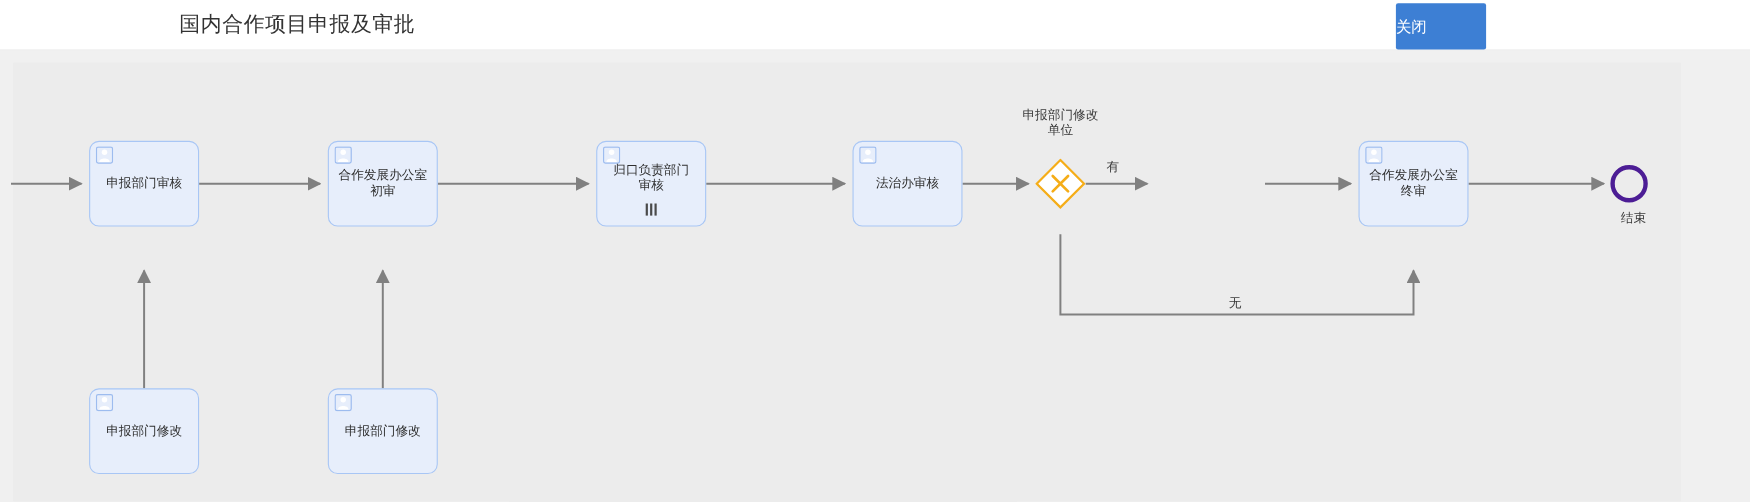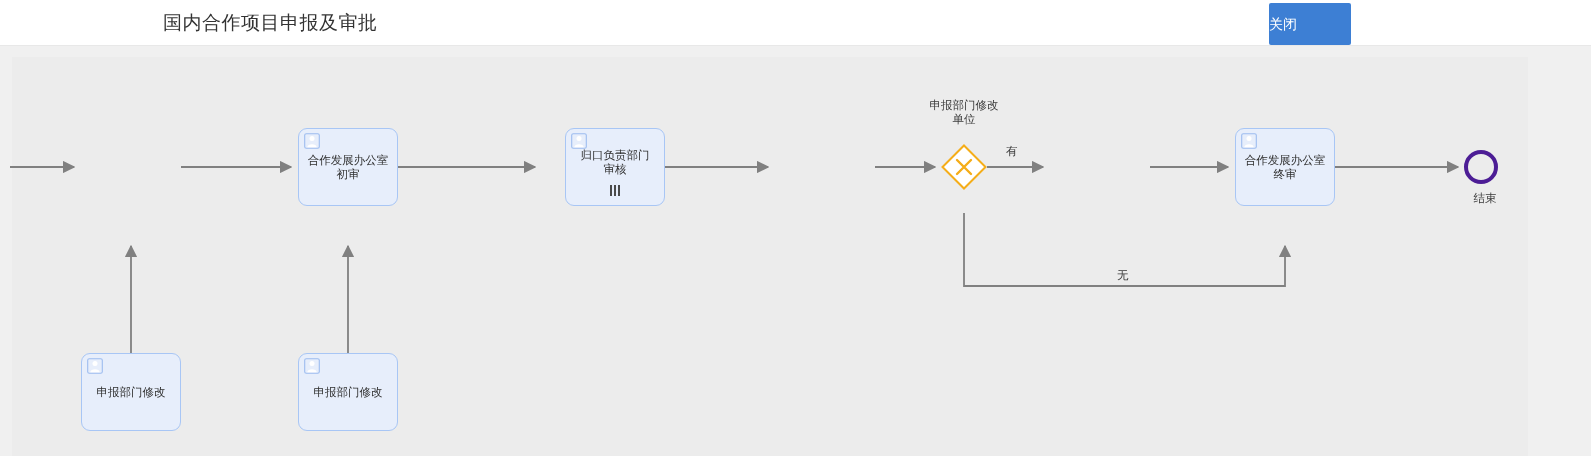--- a/index.html
+++ b/index.html
@@ -215,44 +215,60 @@
       <path d="M 1335 121 L 1458 121"></path>
 
       <path d="M 964 167 L 964 240 L 1285 240 L 1285 200"></path>
 
       <path d="M 131 307 L 131 200"></path>
 
       <path d="M 348 307 L 348 200"></path>
     </g>
   </svg>
 
+  <div class="task" style="left:81px; top:82px;">
+    <svg class="svg-icon user-icon" viewBox="0 0 16 16" xmlns="http://www.w3.org/2000/svg">
+      <rect x="0.7" y="0.7" width="14.6" height="14.6" rx="1.6" fill="none" stroke="#9dbcef" stroke-width="1.1"></rect>
+      <circle cx="8" cy="5.4" r="2.5" fill="#ffffff"></circle>
+      <path d="M 3.3 14.2 C 3.3 10.2 12.7 10.2 12.7 14.2 Z" fill="#ffffff"></path>
+    </svg>
+    <div class="task-label">申报部门审核</div>
+  </div>
 
   <div class="task" style="left:298px; top:82px;">
     <svg class="svg-icon user-icon" viewBox="0 0 16 16" xmlns="http://www.w3.org/2000/svg">
       <rect x="0.7" y="0.7" width="14.6" height="14.6" rx="1.6" fill="none" stroke="#9dbcef" stroke-width="1.1"></rect>
       <circle cx="8" cy="5.4" r="2.5" fill="#ffffff"></circle>
       <path d="M 3.3 14.2 C 3.3 10.2 12.7 10.2 12.7 14.2 Z" fill="#ffffff"></path>
     </svg>
     <div class="task-label">合作发展办公室
 初审</div>
   </div>
 
-  <div class="task has-marker" style="left:565px; top:82px;">
+  <div class="task has-marker" style="left:542px; top:82px;">
     <svg class="svg-icon user-icon" viewBox="0 0 16 16" xmlns="http://www.w3.org/2000/svg">
       <rect x="0.7" y="0.7" width="14.6" height="14.6" rx="1.6" fill="none" stroke="#9dbcef" stroke-width="1.1"></rect>
       <circle cx="8" cy="5.4" r="2.5" fill="#ffffff"></circle>
       <path d="M 3.3 14.2 C 3.3 10.2 12.7 10.2 12.7 14.2 Z" fill="#ffffff"></path>
     </svg>
     <div class="task-label">归口负责部门
 审核</div>
     <div class="marker-parallel">
       <span></span><span></span><span></span>
     </div>
   </div>
 
+  <div class="task" style="left:775px; top:82px;">
+    <svg class="svg-icon user-icon" viewBox="0 0 16 16" xmlns="http://www.w3.org/2000/svg">
+      <rect x="0.7" y="0.7" width="14.6" height="14.6" rx="1.6" fill="none" stroke="#9dbcef" stroke-width="1.1"></rect>
+      <circle cx="8" cy="5.4" r="2.5" fill="#ffffff"></circle>
+      <path d="M 3.3 14.2 C 3.3 10.2 12.7 10.2 12.7 14.2 Z" fill="#ffffff"></path>
+    </svg>
+    <div class="task-label">法治办审核</div>
+  </div>
 
   <div class="gateway" style="left:941px; top:98px;">
     <svg width="46" height="46" viewBox="0 0 46 46" xmlns="http://www.w3.org/2000/svg">
       <path d="M 23 1.5 L 44.5 23 L 23 44.5 L 1.5 23 Z" fill="#ffffff" stroke="#f5ad18" stroke-width="2"></path>
       <path d="M 16 16 L 30 30 M 30 16 L 16 30" stroke="#f5ad18" stroke-width="2.4" fill="none" stroke-linecap="round"></path>
     </svg>
     <div class="gateway-label">申报部门修改
 单位</div>
   </div>
 

